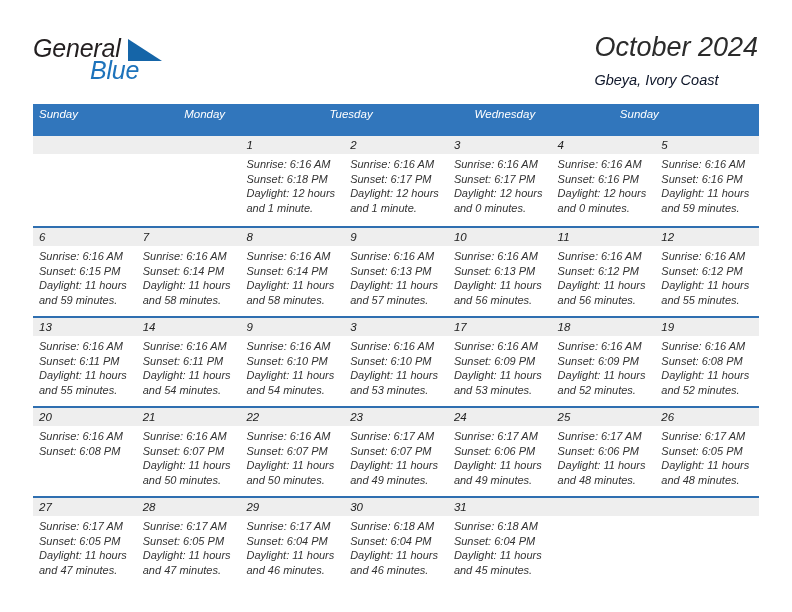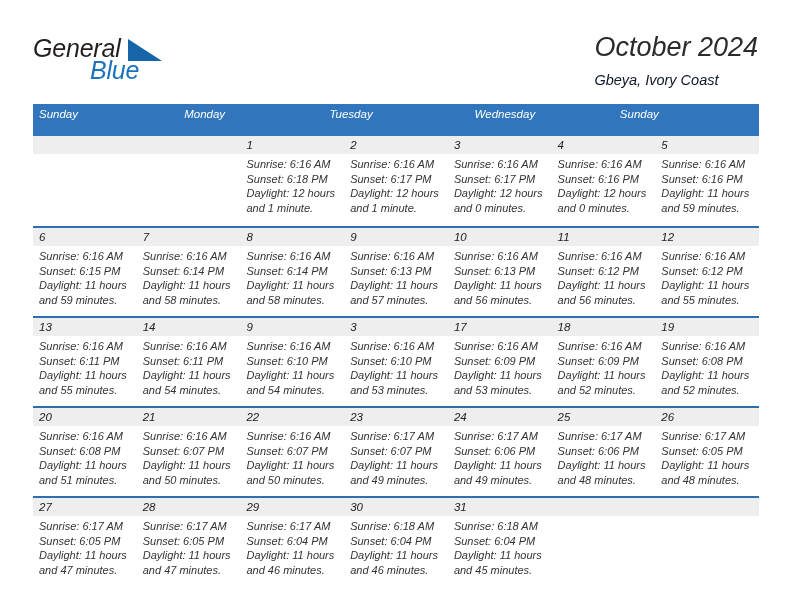--- a/index.html
+++ b/index.html
@@ -313,21 +313,20 @@
               <div>Daylight: 11 hours and 52 minutes.</div>
             </div>
           </div>
         </div>
         <div class="week">
           <div class="cell">
             <div class="daynum-strip">20</div>
             <div class="info">
               <div>Sunrise: 6:16 AM</div>
               <div>Sunset: 6:08 PM</div>
-              <div>Daylight: 11 hours and 51 minutes.</div>
             </div>
           </div>
           <div class="cell">
             <div class="daynum-strip">21</div>
             <div class="info">
               <div>Sunrise: 6:16 AM</div>
               <div>Sunset: 6:07 PM</div>
               <div>Daylight: 11 hours and 50 minutes.</div>
             </div>
           </div>

